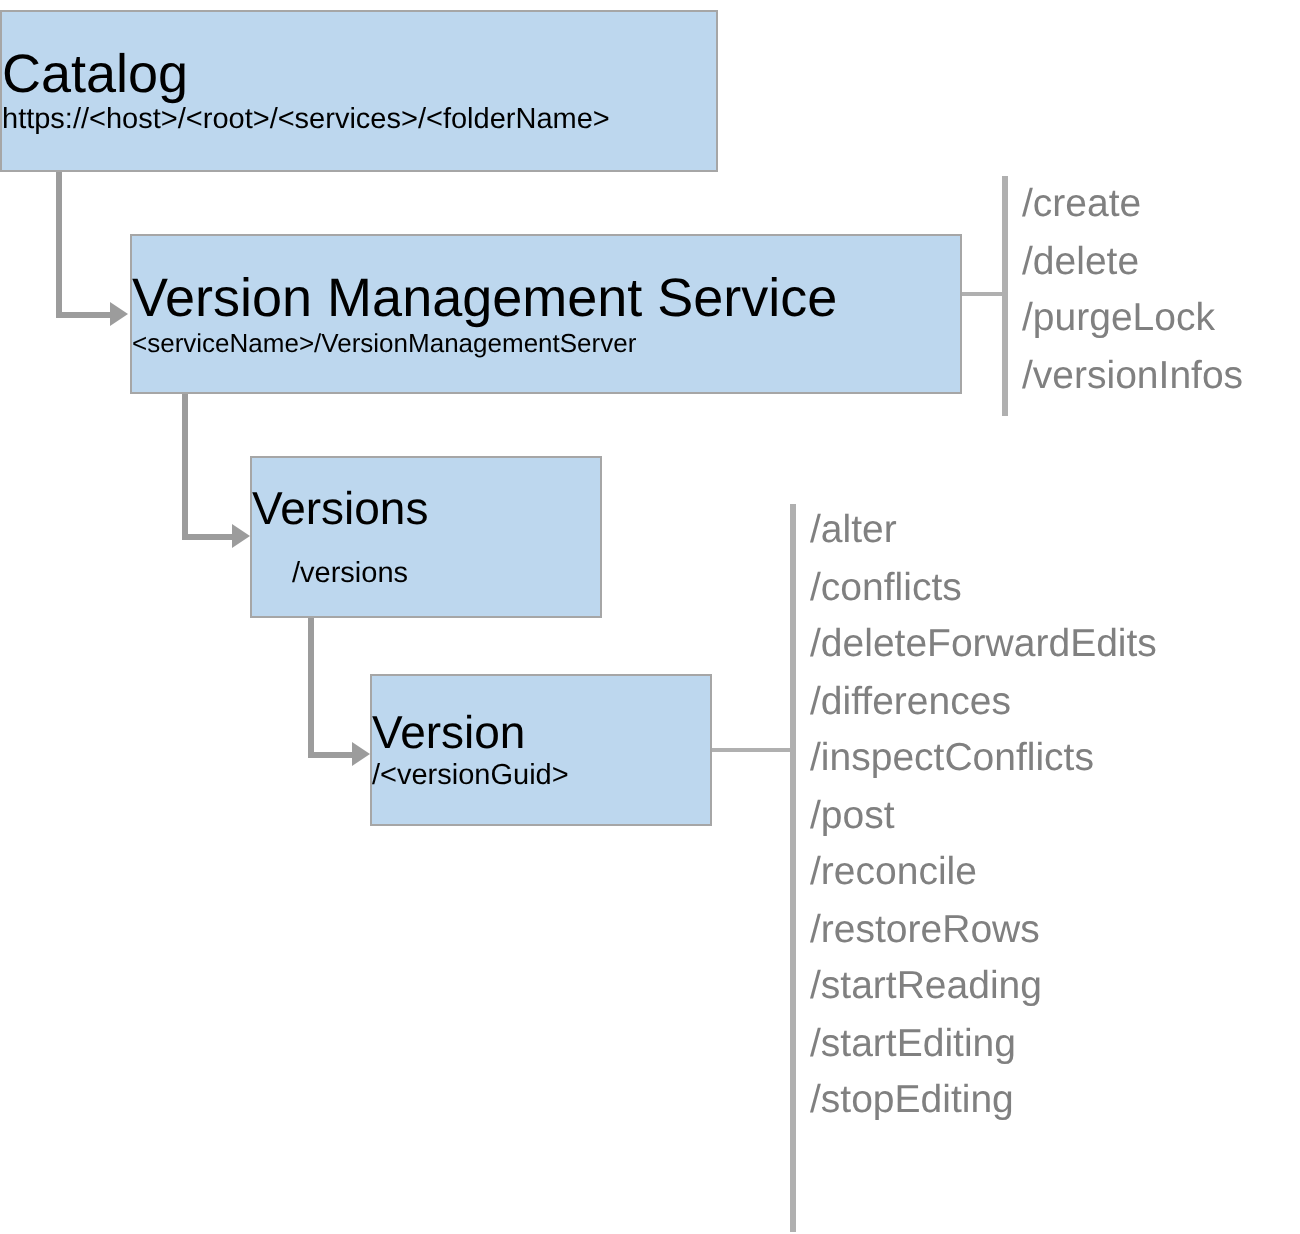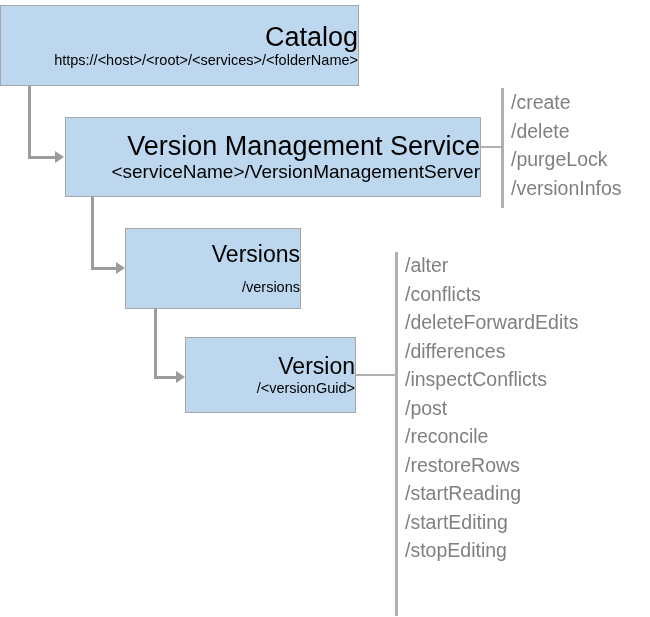--- a/index.html
+++ b/index.html
@@ -20,48 +20,47 @@
   }
 
   
   .node {
     position: absolute;
     box-sizing: border-box;
     background: #bdd7ee;
     border: 1px solid #a6a6a6;
     display: flex;
     flex-direction: column;
-    align-items: flex-end;
+    align-items: flex-start;
     justify-content: center;
     color: #000000;
     text-align: center;
     overflow: hidden;
   }
   .node .node-title {
     font-weight: 400;
     line-height: 1.05;
     white-space: nowrap;
   }
   .node .node-sub {
     line-height: 1.05;
     white-space: nowrap;
-    padding-left: 12px;
   }
 
   #node-catalog {
     left: 0px; top: 5px; width: 359px; height: 81px;
   }
   #node-catalog .node-title { font-size: 27px; margin-bottom: 2px; }
   #node-catalog .node-sub  { font-size: 14.5px; }
 
   #node-vms {
     left: 65px; top: 117px; width: 416px; height: 80px;
   }
   #node-vms .node-title { font-size: 27px; margin-bottom: 2px; }
-  #node-vms .node-sub  { font-size: 19px; }
+  #node-vms .node-sub  { font-size: 13px; }
 
   #node-versions {
     left: 125px; top: 228px; width: 176px; height: 81px;
   }
   #node-versions .node-title { font-size: 23px; margin-bottom: 14px; }
   #node-versions .node-sub  { font-size: 14.5px; margin-left: 20px; }
 
   #node-version {
     left: 185px; top: 337px; width: 171px; height: 76px;
   }

